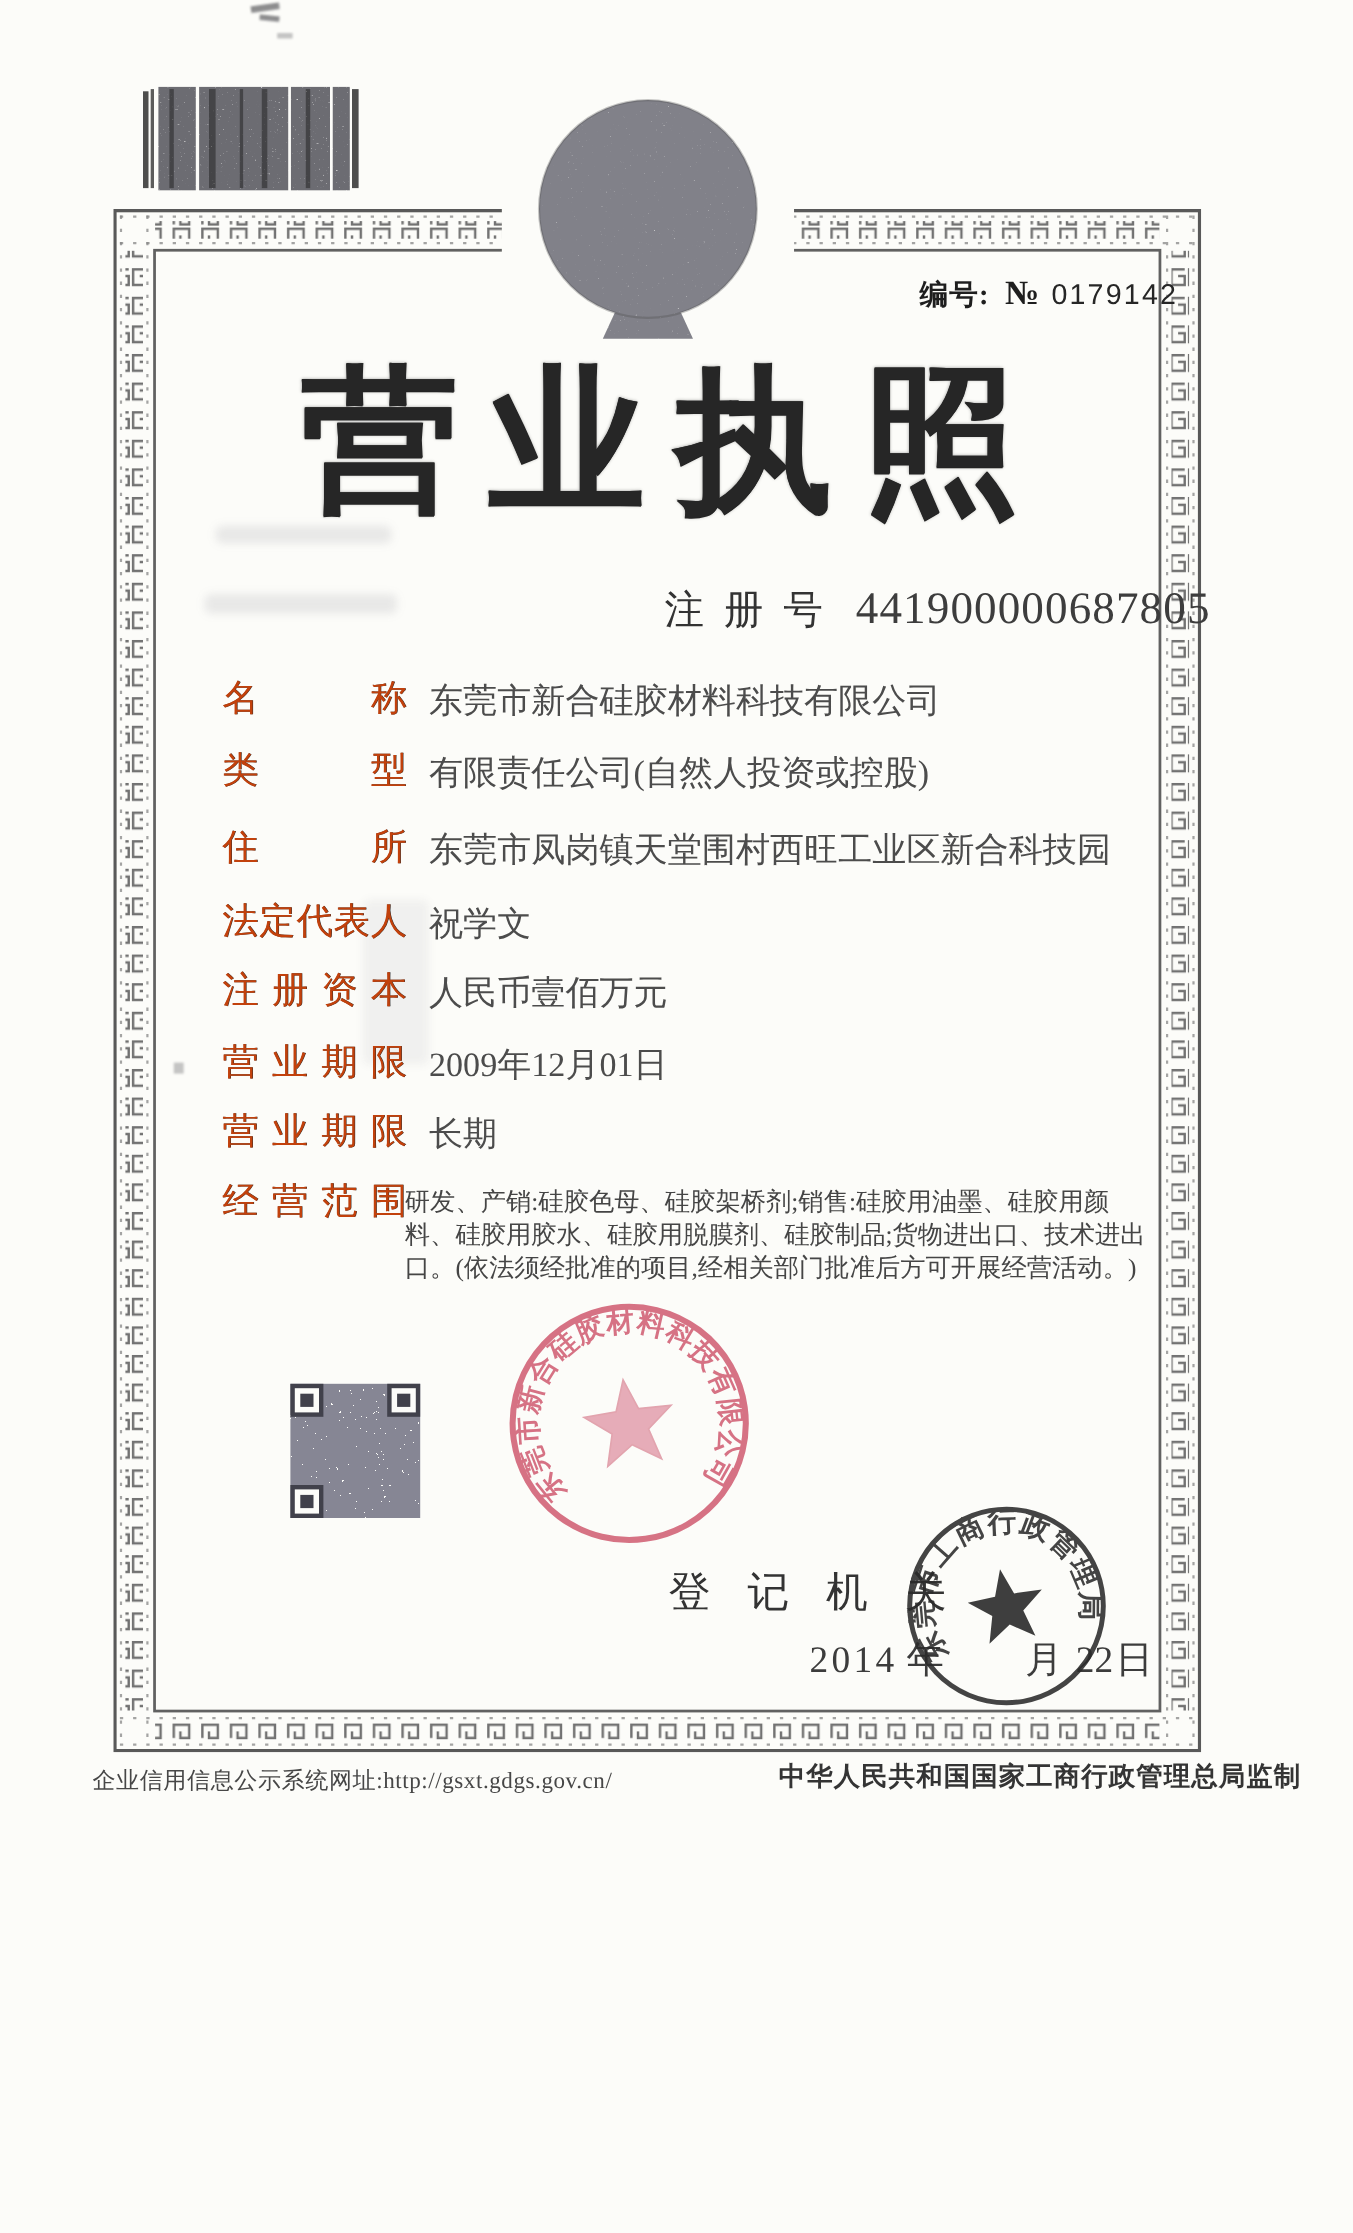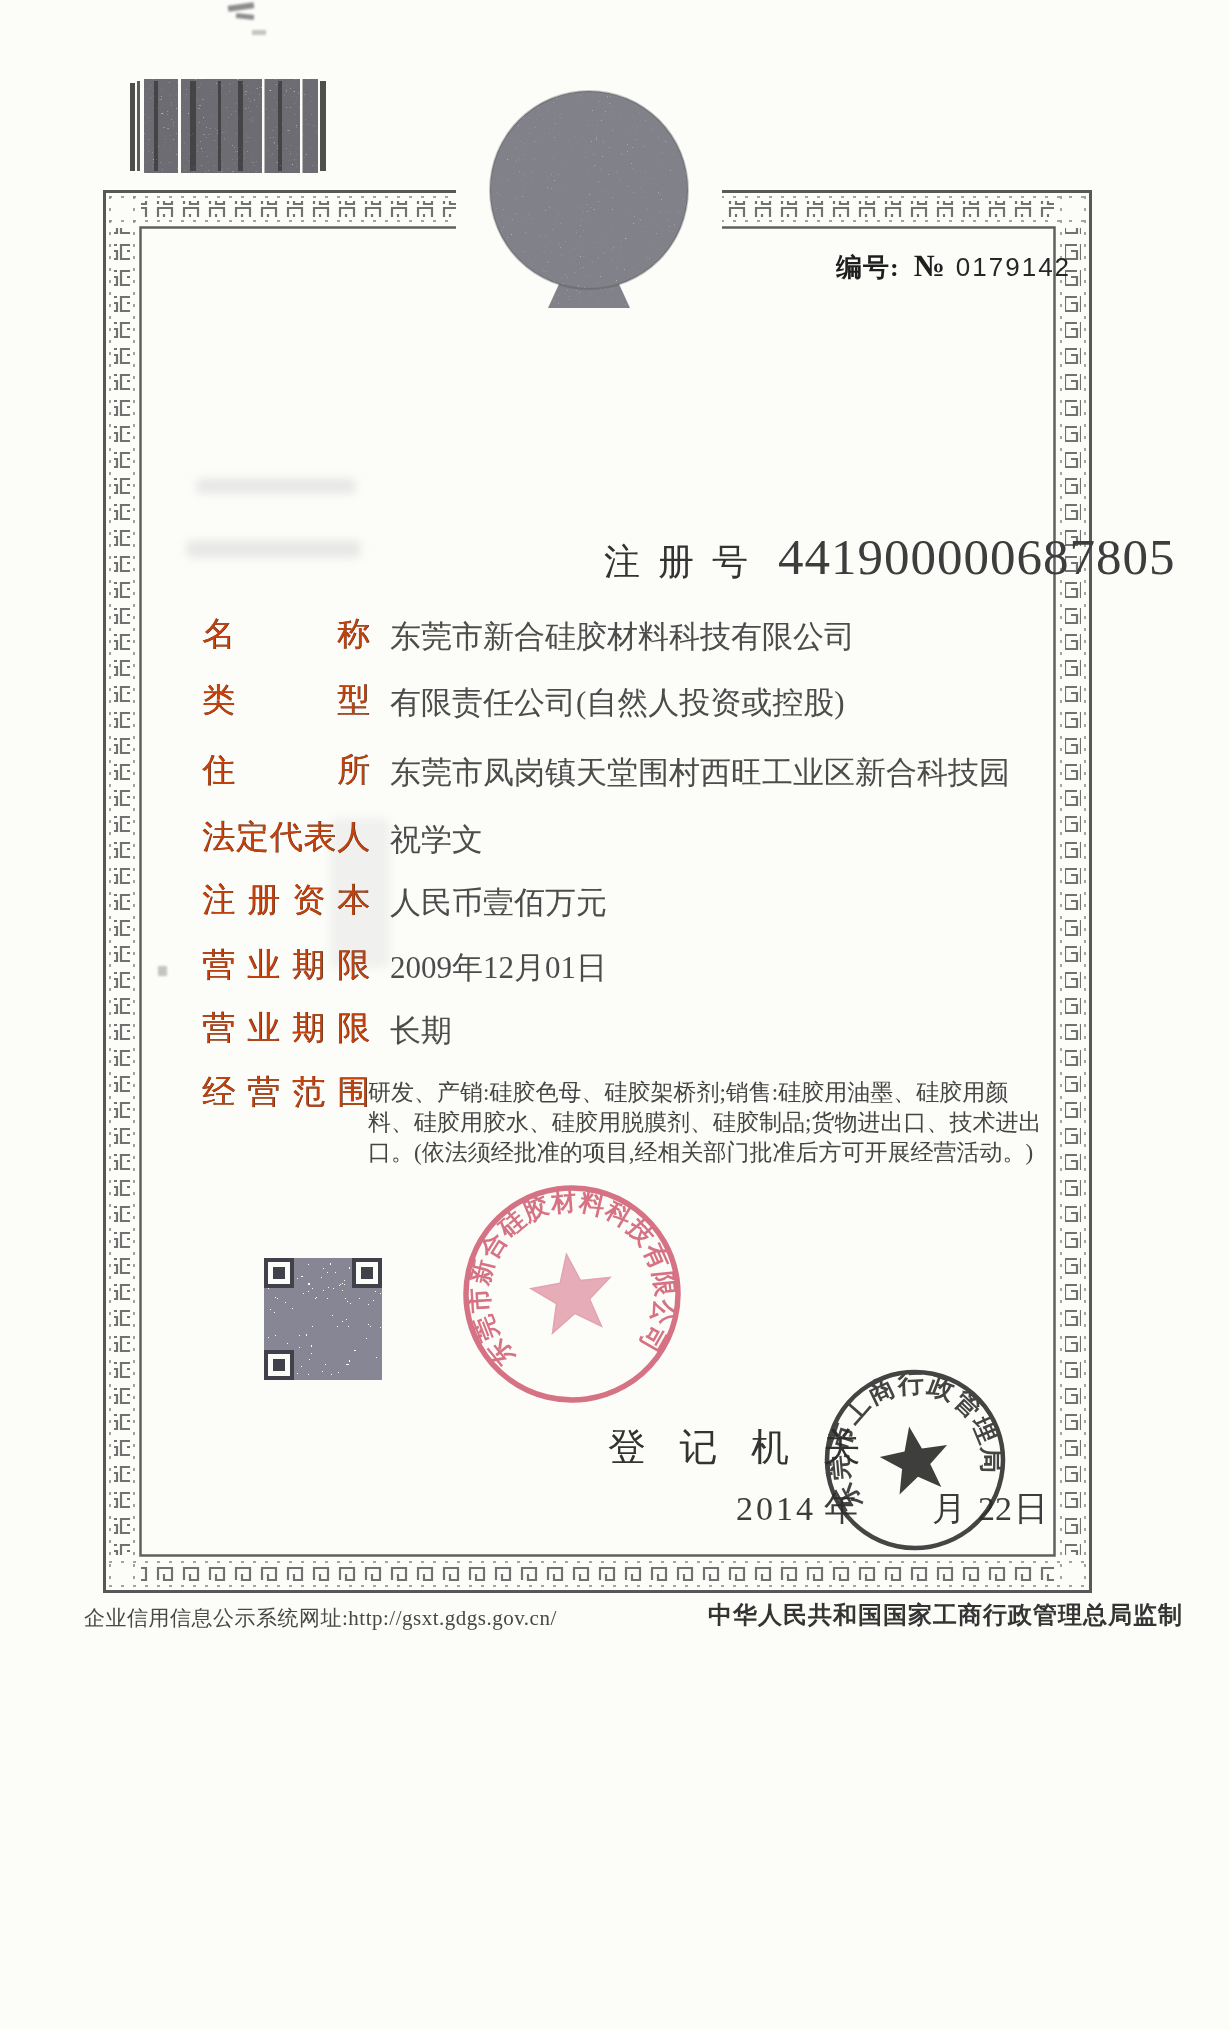--- a/index.html
+++ b/index.html
@@ -14,21 +14,21 @@
   .serial .no-sign{font-weight:bold;font-size:31px;font-family:"Liberation Serif",serif;margin:0 10px 0 14px;}
   .serial .s-label{font-weight:600;}
   .serial .s-num{font-family:Liberation Sans, sans-serif;font-size:26px;letter-spacing:2px;color:#262626;}
   
   .title{left:274px;top:330px;font-size:142px;line-height:1;font-weight:900;color:#262626;
          letter-spacing:28px;white-space:nowrap;font-family:"Liberation Sans","DejaVu Sans",sans-serif;
          text-shadow:0.8px 0 0 #262626,0 0.8px 0 #262626,0 0 3px rgba(20,20,20,.45);}
   
   .regline{left:604px;top:528px;white-space:nowrap;}
   .regline .rlabel{font-size:36px;letter-spacing:18px;color:#333;}
-  .regline .rnum{font-size:51px;letter-spacing:1px;margin-left:8px;color:#3d3d3d;font-family:"Liberation Serif",serif;}
+  .regline .rnum{font-size:41px;letter-spacing:1px;margin-left:8px;color:#3d3d3d;font-family:"Liberation Serif",serif;}
   
   .row{position:absolute;left:202px;width:890px;}
   .flabel{position:absolute;left:0;top:0;width:168px;font-size:33px;color:#c2410c;
           text-align:justify;text-align-last:justify;text-justify:inter-character;
           text-shadow:0.4px 0 0 #2d2d2d;}
   .fvalue{position:absolute;left:188px;top:4px;font-size:31px;color:#4c4c4c;white-space:nowrap;}
   .fvalue.scope{left:166px;top:8px;width:678px;font-size:23px;line-height:30px;color:#454545;white-space:normal;}
   
   .registrar{left:608px;top:1422px;font-size:38px;letter-spacing:12px;color:#333;white-space:nowrap;}
   .dateline{left:736px;top:1486px;font-size:34px;color:#3c3c3c;white-space:nowrap;z-index:5;}
@@ -122,20 +122,21 @@
       <circle cx="133" cy="114" r="99"></circle>
       <path d="M103 208 L163 208 L174 232 L92 232 Z"></path>
     </g>
     <circle cx="133" cy="114" r="99" fill="none" stroke="#4a4a4a" stroke-width="2" opacity=".3"></circle>
   </svg>
 
   <div class="abs serial z3">
     <span class="s-label">编号:</span><span class="no-sign">№</span><span class="s-num">0179142</span>
   </div>
 
+  <div class="abs title z3">营业执照</div>
 
   <div class="smudge" style="left:196px;top:478px;width:160px;height:16px;"></div>
   <div class="smudge" style="left:186px;top:540px;width:175px;height:18px;"></div>
   <div class="smudge" style="left:330px;top:818px;width:60px;height:150px;opacity:.6;"></div>
   <div class="mark" style="left:158px;top:966px;width:9px;height:10px;opacity:.5;"></div>
 
   <div class="abs regline z3">
     <span class="rlabel" style="letter-spacing:18px;">注册号</span>
     <span class="rnum">441900000687805</span>
   </div>

